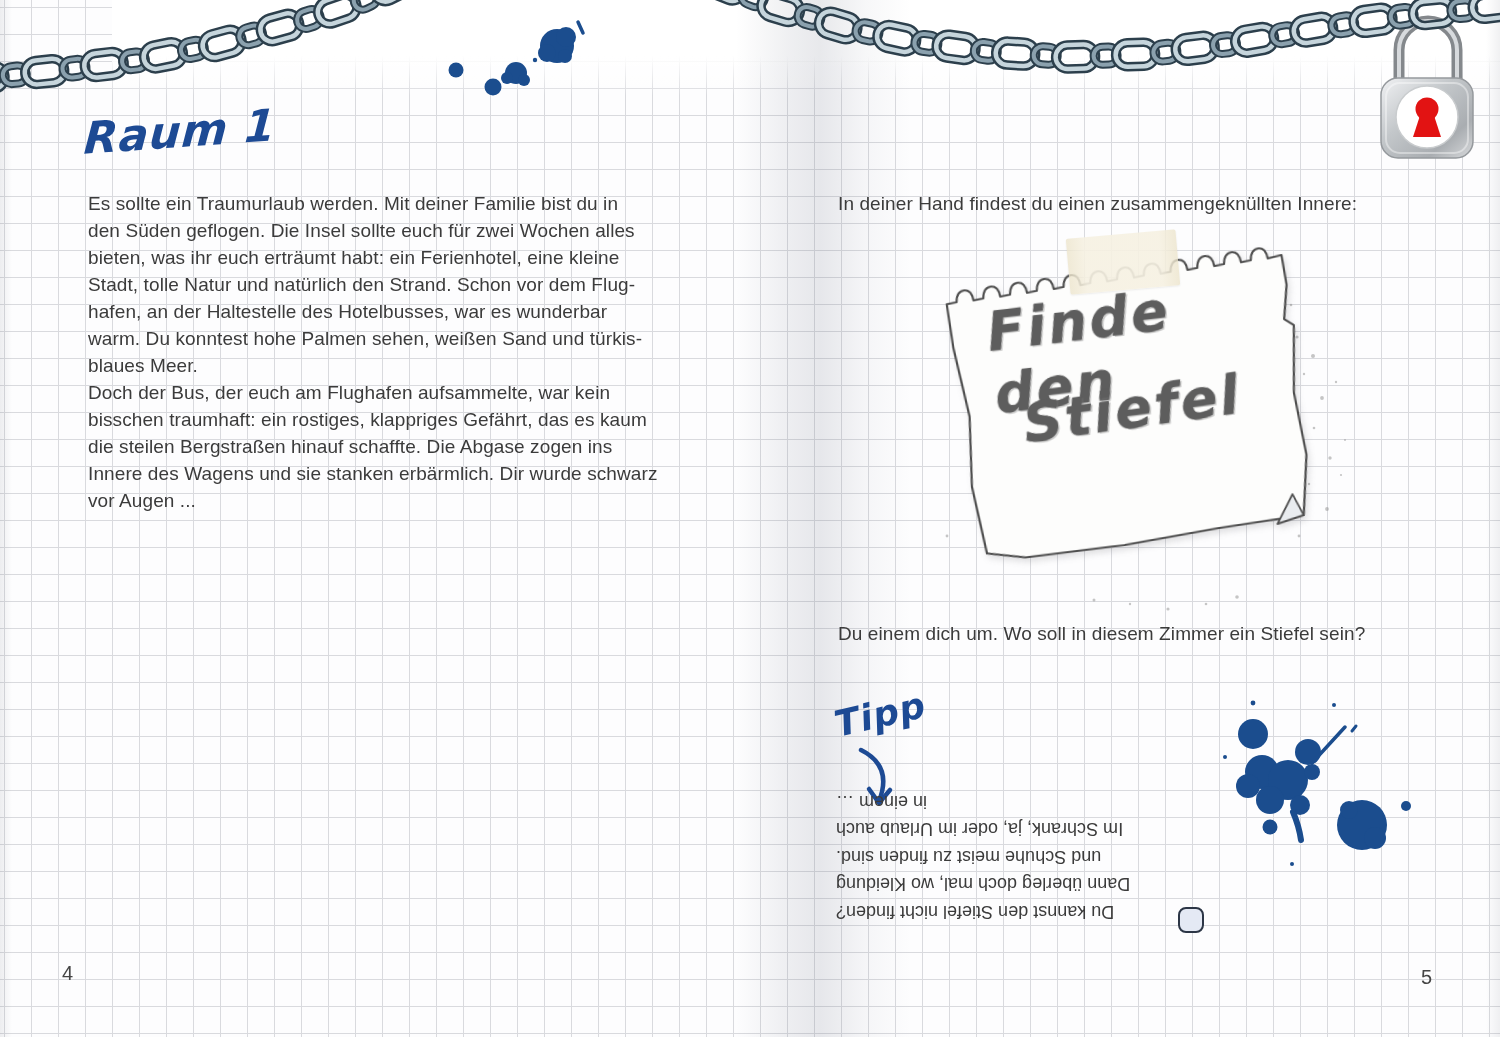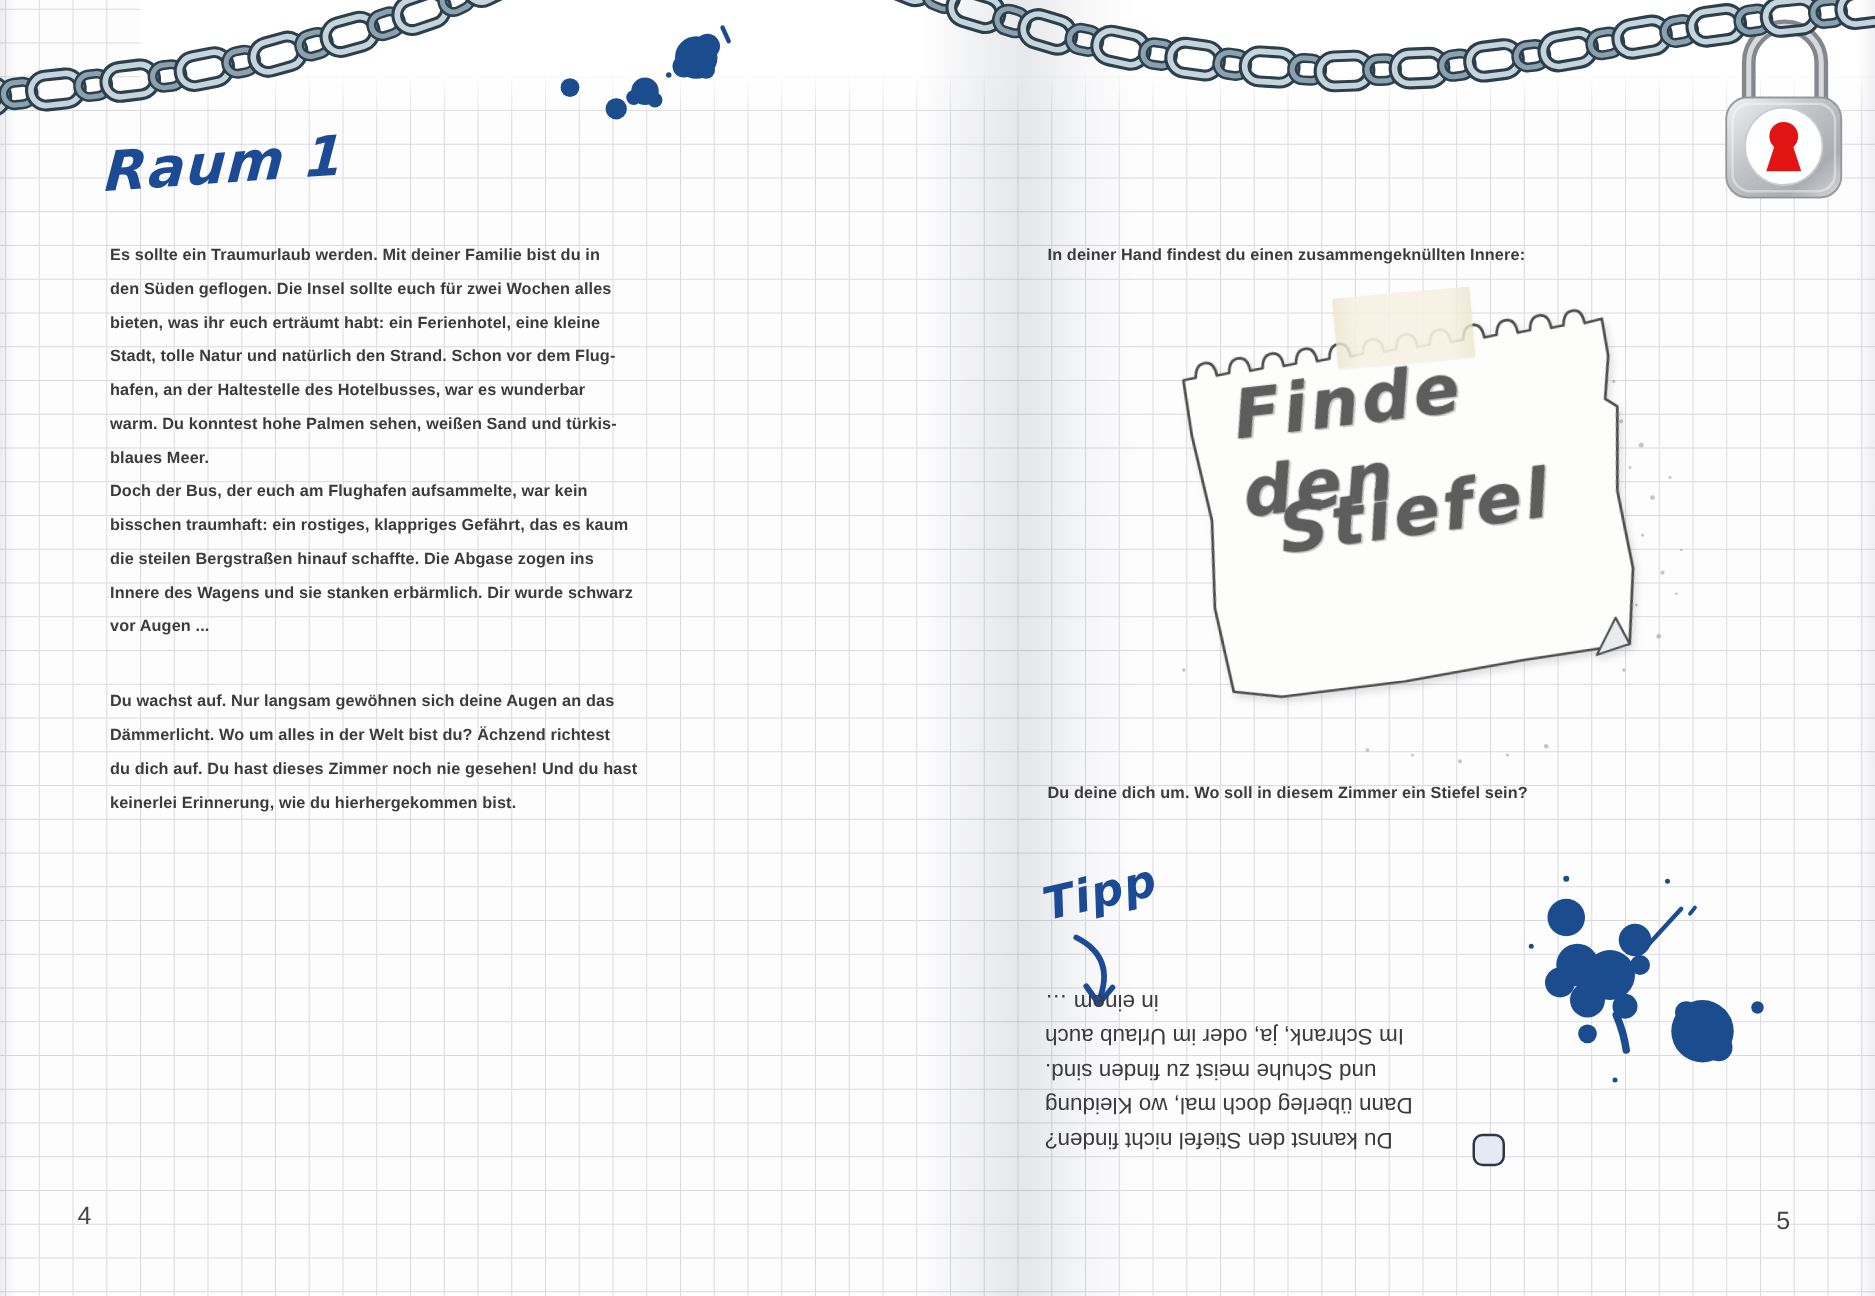--- a/index.html
+++ b/index.html
@@ -19,22 +19,22 @@
     background:linear-gradient(to right,rgba(99,105,125,0) 0%,rgba(99,105,125,.10) 30%,
       rgba(99,105,125,.15) 48%,rgba(99,105,125,.05) 74%,rgba(99,105,125,0) 100%);}
   .edge-left{position:absolute;left:0;top:0;width:12px;height:100%;
     background:linear-gradient(to right,rgba(90,95,110,.10),rgba(90,95,110,0));}
   .edge-right{position:absolute;right:0;top:0;width:14px;height:100%;
     background:linear-gradient(to left,rgba(90,95,110,.09),rgba(90,95,110,0));}
 
   .room-title{position:absolute;left:84px;top:106px;
     font:italic 700 44px "DejaVu Sans",sans-serif;color:#1d4a94;
     transform:rotate(-4deg) skewX(-8deg);letter-spacing:1px;}
-  .body-text{position:absolute;white-space:pre;font-size:13px;line-height:27px;
-    color:#3b3b3b;letter-spacing:.1px;font-weight:bold;}
+  .body-text{position:absolute;white-space:pre;font-size:19px;line-height:27px;
+    color:#3b3b3b;letter-spacing:.1px;}
   .p1{left:88px;top:190px;}
   .p2{left:88px;top:547px;}
   .intro{left:838px;top:190px;}
   .question{left:838px;top:620px;}
   .page-num{position:absolute;font-size:20px;color:#454545;}
   .pn4{left:62px;top:962px;}
   .pn5{left:1421px;top:966px;}
 
   .tipp{position:absolute;left:834px;top:694px;
     font:italic 700 36px "DejaVu Sans",sans-serif;color:#1d4a94;
@@ -278,28 +278,24 @@
 bieten, was ihr euch erträumt habt: ein Ferienhotel, eine kleine
 Stadt, tolle Natur und natürlich den Strand. Schon vor dem Flug-
 hafen, an der Haltestelle des Hotelbusses, war es wunderbar
 warm. Du konntest hohe Palmen sehen, weißen Sand und türkis-
 blaues Meer.
 Doch der Bus, der euch am Flughafen aufsammelte, war kein
 bisschen traumhaft: ein rostiges, klappriges Gefährt, das es kaum
 die steilen Bergstraßen hinauf schaffte. Die Abgase zogen ins
 Innere des Wagens und sie stanken erbärmlich. Dir wurde schwarz
 vor Augen ...</div>
-  <div class="body-text p2">Du wachst auf. Nur langsam gewöhnen sich deine Augen an das
-Dämmerlicht. Wo um alles in der Welt bist du? Ächzend richtest
-du dich auf. Du hast dieses Zimmer noch nie gesehen! Und du hast
-keinerlei Erinnerung, wie du hierhergekommen bist.</div>
   <div class="page-num pn4">4</div>
 
   <div class="body-text intro">In deiner Hand findest du einen zusammengeknüllten Innere:</div>
-  <div class="body-text question">Du deine dich um. Wo soll in diesem Zimmer ein Stiefel sein?</div>
+  <div class="body-text question">Du einem dich um. Wo soll in diesem Zimmer ein Stiefel sein?</div>
   <div class="tipp">Tipp</div>
   <div class="tip-text">Du kannst den Stiefel nicht finden?
 Dann überleg doch mal, wo Kleidung
 und Schuhe meist zu finden sind.
 Im Schrank, ja, oder im Urlaub auch
 in einem …</div>
   <div class="answer-box"></div>
   <div class="page-num pn5">5</div>
 
 </div>

